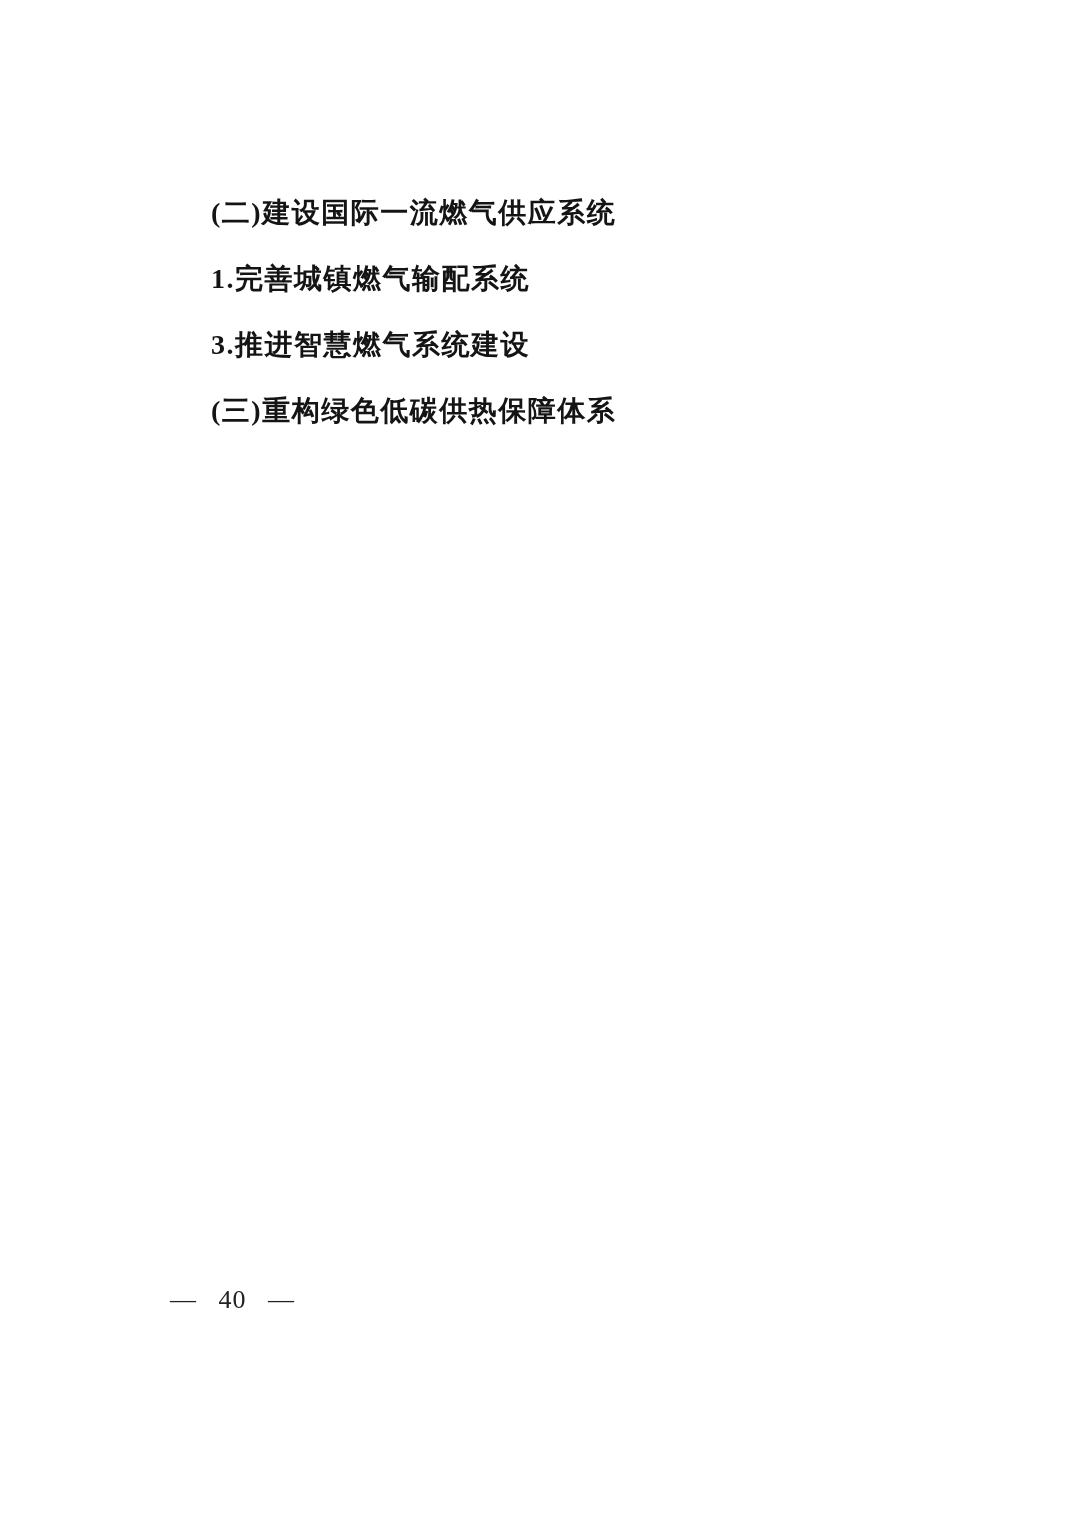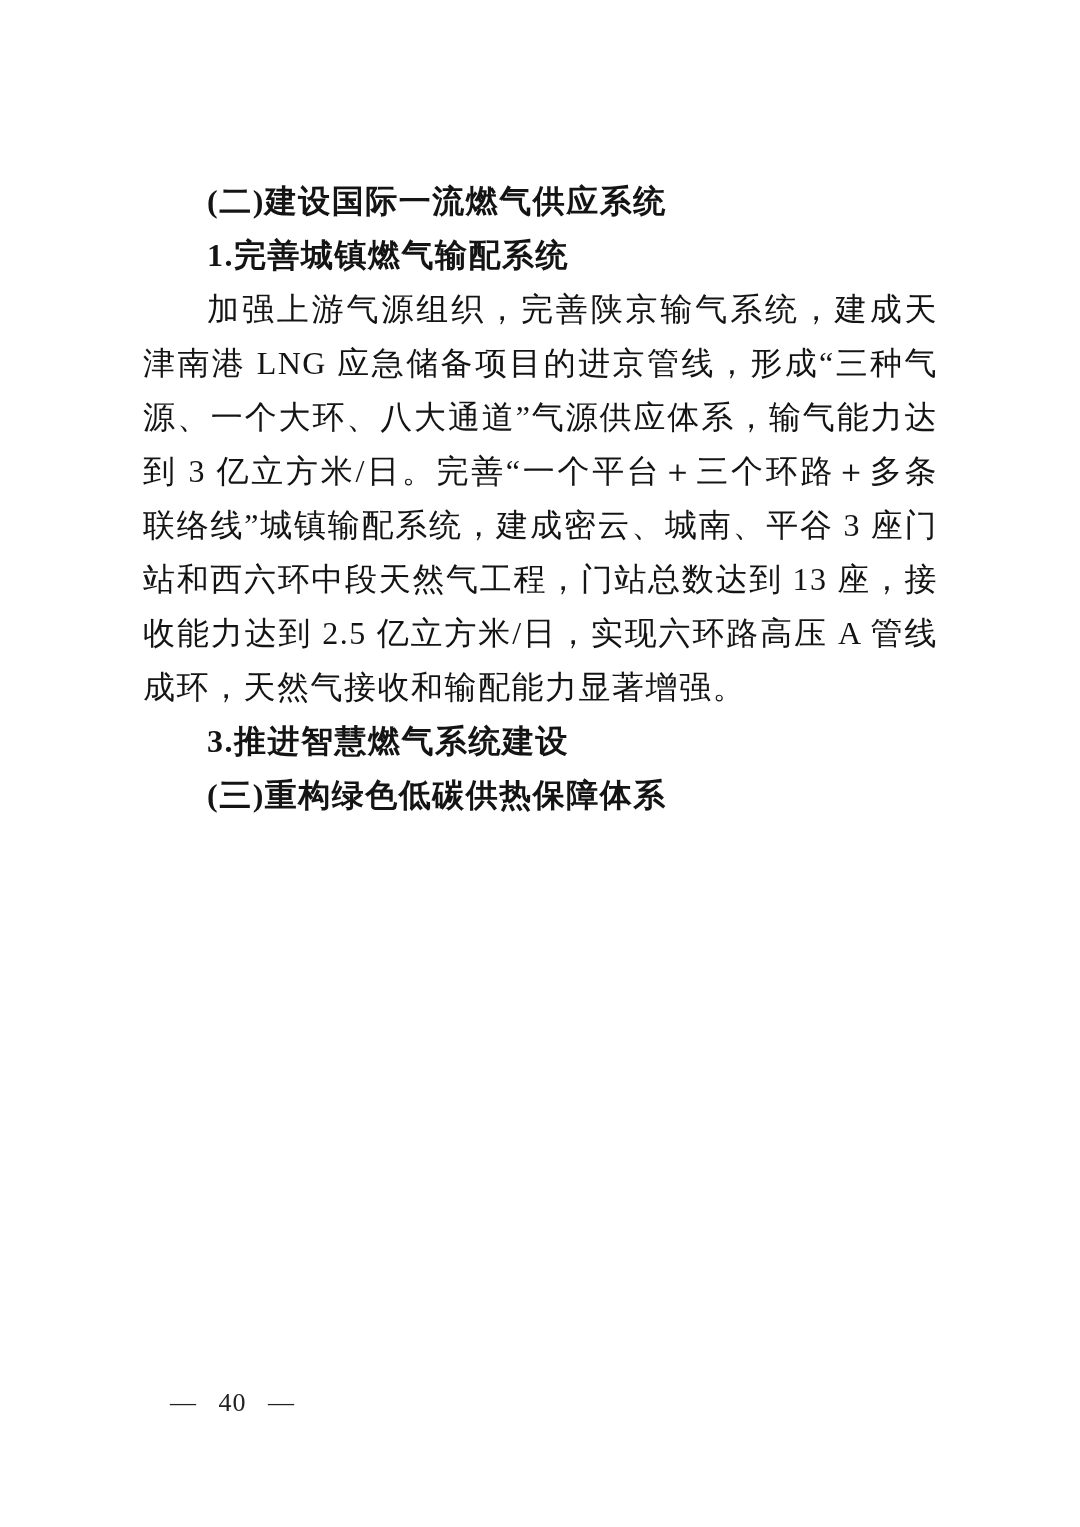--- a/index.html
+++ b/index.html
@@ -15,55 +15,54 @@
     color: #141414;
     overflow: hidden;
   }
   .doc {
     position: absolute;
     left: 143px;
     top: 174px;
     width: 795px;
   }
   .doc .line {
-    margin: 0;
-    font-size: 32px;
+    margin: 12px;
+    font-size: 28px;
     line-height: 54px;
     letter-spacing: 1.5px;
     text-indent: 2em;
     font-weight: normal;
   }
   .doc p.line {
     text-align: justify;
     text-justify: inter-ideograph;
   }
   .doc h2.line {
     font-weight: bold;
   }
   .doc h3.line {
     font-weight: bold;
   }
   .footer {
     position: absolute;
     left: 170px;
-    top: 1386px;
+    top: 1283px;
     font-size: 26px;
     line-height: 34px;
     letter-spacing: 1px;
     word-spacing: 14px;
     color: #222222;
   }
 </style>
 </head>
 <body>
 
 <div class="page">
   <div class="doc">
     <h2 class="line">(二)建设国际一流燃气供应系统</h2>
     <h3 class="line">1.完善城镇燃气输配系统</h3>
-    <p class="line">加强上游气源组织，完善陕京输气系统，建成天津南港 LNG 应急储备项目的进京管线，形成“三种气源、一个大环、八大通道”气源供应体系，输气能力达到 3 亿立方米/日。完善“一个平台＋三个环路＋多条联络线”城镇输配系统，建成密云、城南、平谷 3 座门站和西六环中段天然气工程，门站总数达到 13 座，接收能力达到 2.5 亿立方米/日，实现六环路高压 A 管线成环，天然气接收和输配能力显著增强。</p>
     <h3 class="line">3.推进智慧燃气系统建设</h3>
     <h2 class="line">(三)重构绿色低碳供热保障体系</h2>
   </div>
   <div class="footer">
     <span>— 40 —</span>
   </div>
 </div>
 
 </body></html>

